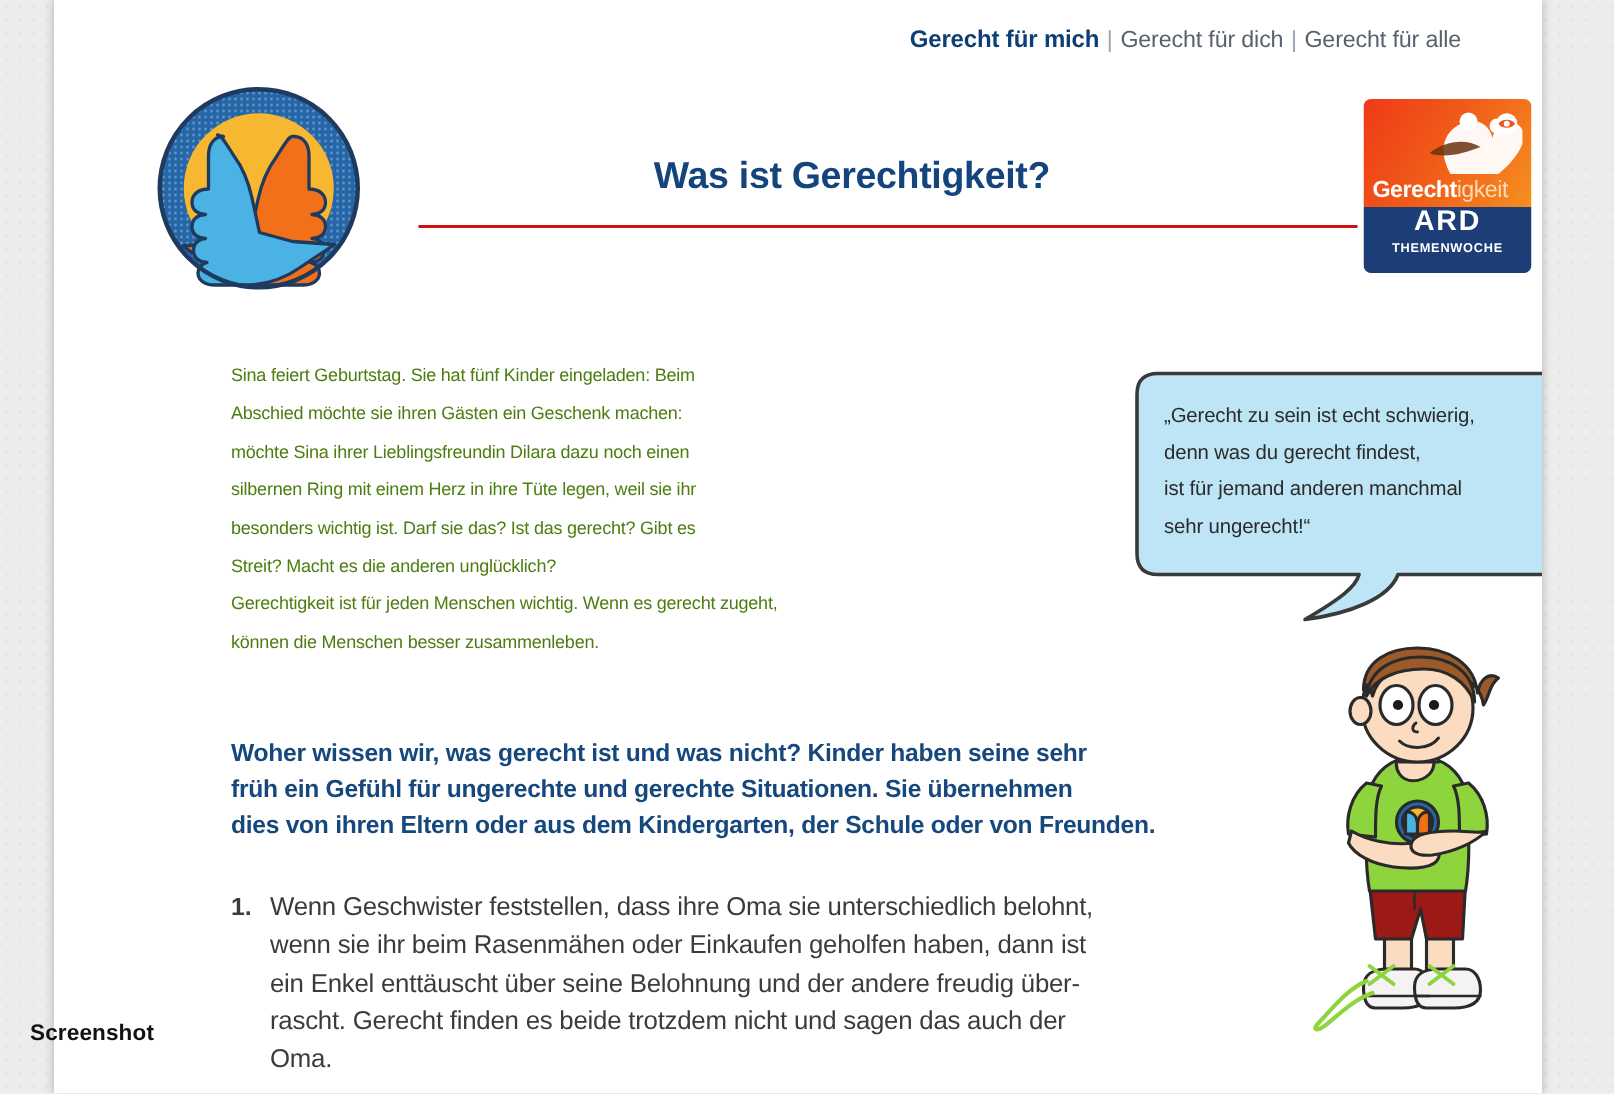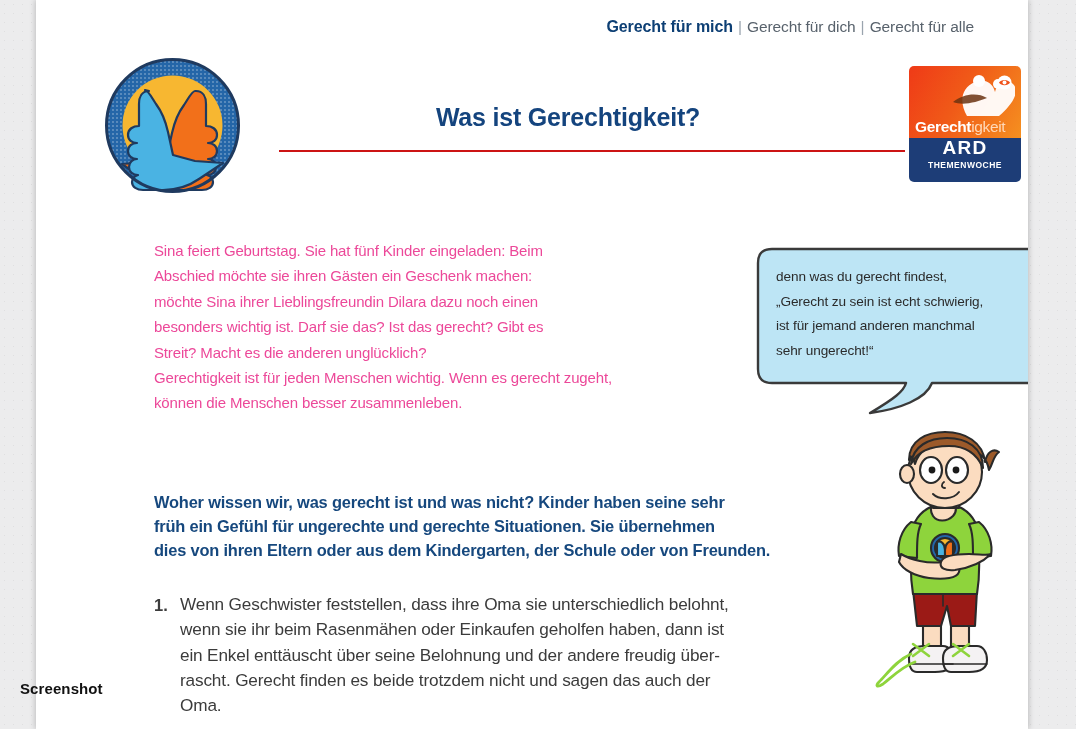--- a/index.html
+++ b/index.html
@@ -177,23 +177,23 @@
     width: 15px;
     height: 15px;
   }
 
   
   #intro-para {
     position: absolute;
     left: 118px;
     top: 238px;
     width: 530px;
-    font-size: 15px;
+    font-size: 12px;
     line-height: 25.4px;
-    color: #ec4899;
+    color: #4d7c0f;
     letter-spacing: -0.15px;
   }
   #intro-para .p-line { display: block; white-space: nowrap; }
 
   #bold-para {
     position: absolute;
     left: 118px;
     top: 490px;
     width: 700px;
     font-size: 16.4px;
@@ -327,35 +327,36 @@
     <div id="ard-bottom">
       <span id="ard-name">ARD</span>
       <span id="ard-sub">THEMENWOCHE</span>
     </div>
   </div>
 
   <div id="intro-para">
     <span class="p-line">Sina feiert Geburtstag. Sie hat fünf Kinder eingeladen: Beim</span>
     <span class="p-line">Abschied möchte sie ihren Gästen ein Geschenk machen:</span>
     <span class="p-line">möchte Sina ihrer Lieblingsfreundin Dilara dazu noch einen</span>
+    <span class="p-line">silbernen Ring mit einem Herz in ihre Tüte legen, weil sie ihr</span>
     <span class="p-line">besonders wichtig ist. Darf sie das? Ist das gerecht? Gibt es</span>
     <span class="p-line">Streit? Macht es die anderen unglücklich?</span>
     <span class="p-line">Gerechtigkeit ist für jeden Menschen wichtig. Wenn es gerecht zugeht,</span>
     <span class="p-line">können die Menschen besser zusammenleben.</span>
   </div>
 
   <div id="speech-bubble">
     <svg viewBox="0 0 292 168" width="292" height="168" aria-hidden="true" style="position:absolute;left:0;top:0;">
       <path d="M18 2 L274 2 Q288 2 288 16 L288 122 Q288 136 274 136
                L178 136 C172 152 146 162 116 166 C140 152 150 144 152 136
                L18 136 Q4 136 4 122 L4 16 Q4 2 18 2 Z" fill="#bde5f5" stroke="#3a3a3a" stroke-width="2.4" stroke-linejoin="round"></path>
     </svg>
     <div id="speech-text">
+      <span class="p-line">„Gerecht zu sein ist echt schwierig,</span>
       <span class="p-line">denn was du gerecht findest,</span>
-      <span class="p-line">„Gerecht zu sein ist echt schwierig,</span>
       <span class="p-line">ist für jemand anderen manchmal</span>
       <span class="p-line">sehr ungerecht!“</span>
     </div>
   </div>
 
   <div id="bold-para">
     <span class="p-line">Woher wissen wir, was gerecht ist und was nicht? Kinder haben seine sehr</span>
     <span class="p-line">früh ein Gefühl für ungerechte und gerechte Situationen. Sie übernehmen</span>
     <span class="p-line">dies von ihren Eltern oder aus dem Kindergarten, der Schule oder von Freunden.</span>
   </div>

